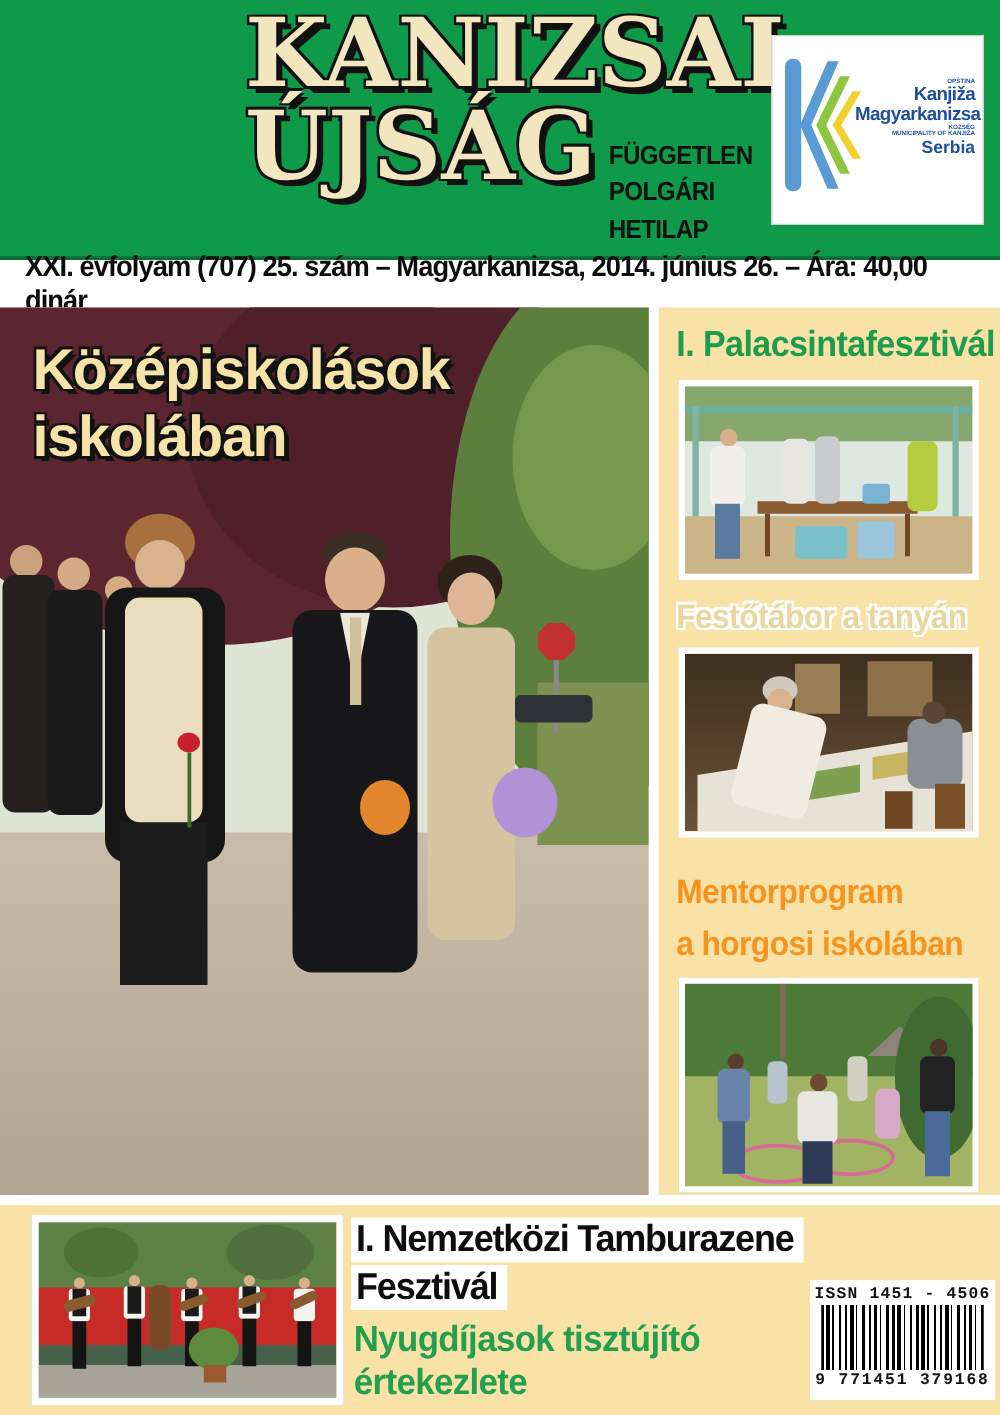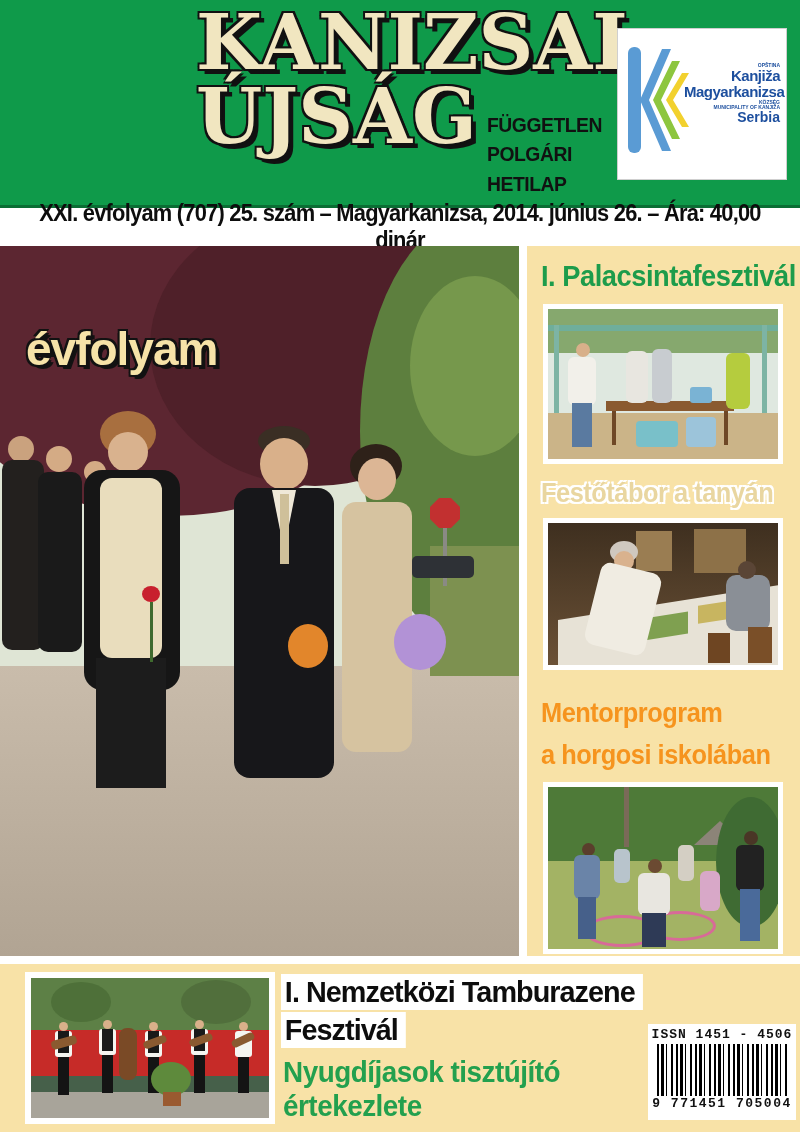--- a/index.html
+++ b/index.html
@@ -25,21 +25,21 @@
   .muni-logo{position:absolute;left:617px;top:28px;width:170px;height:152px;background:#fff;
              border:1px solid #cfcfcf;box-sizing:border-box;padding-left:12px;}
   .muni-logo svg{position:absolute;left:8px;top:14px;}
   .muni-text{position:absolute;right:6px;top:34px;width:96px;text-align:right;color:#1d4f9e;
              line-height:1.05;}
   .muni-tiny{font-size:5px;font-weight:700;}
   .muni-name{font-size:15px;font-weight:900;letter-spacing:-0.5px;}
   .muni-country{font-size:14px;font-weight:900;}
   
   .issueband{position:absolute;left:0;top:208px;width:800px;height:38px;background:#fff;
-             display:flex;align-items:center;justify-content:center;text-align:center;}
+             display:flex;align-items:center;justify-content:center;}
   .issueband .txt{font-size:23px;font-weight:900;color:#0d0d0d;letter-spacing:-0.8px;
                   transform:scaleX(.95);}
   
   .main{position:absolute;left:0;top:246px;width:800px;height:710px;background:#fff;}
   .main-photo{position:absolute;left:0;top:0;width:519px;height:710px;overflow:hidden;
               background:#dfe5d5;}
   .shape{position:absolute;}
   .headline{position:absolute;left:26px;color:#f6e3a8;font-weight:900;font-size:46px;
             letter-spacing:-1px;
             text-shadow:-2px -2px 0 #121212,2px -2px 0 #121212,-2px 2px 0 #121212,2px 2px 0 #121212,4px 4px 0 #121212;}
@@ -141,21 +141,22 @@
       <div class="shape" style="left:234px;top:242px;width:100px;height:290px;background:#17171a;border-radius:16px;"></div>
       <div class="shape" style="left:272px;top:244px;width:24px;height:60px;background:#efe8d8;clip-path:polygon(0 0,100% 0,50% 100%);"></div>
       <div class="shape" style="left:280px;top:248px;width:9px;height:70px;background:#cfc09a;"></div>
 
       <div class="shape round" style="left:350px;top:198px;width:52px;height:44px;background:#2e2119;"></div>
       <div class="shape round" style="left:358px;top:212px;width:38px;height:42px;background:#dcb695;"></div>
       <div class="shape" style="left:342px;top:256px;width:70px;height:250px;background:#d6c3a0;border-radius:14px;"></div>
       <div class="shape round" style="left:394px;top:368px;width:52px;height:56px;background:#b292d6;"></div>
       <div class="shape round" style="left:288px;top:378px;width:40px;height:44px;background:#e2862b;"></div>
 
-      <div class="headline" style="top:76px;">évfolyam</div>
+      <div class="headline" style="top:22px;">Középiskolások</div>
+      <div class="headline" style="top:76px;">iskolában</div>
     </div>
 
     <div class="sidebar">
 
       <div class="side-title t-green" style="top:14px;">I. Palacsintafesztivál</div>
       <div class="side-photo" style="top:58px;height:150px;background:#dfe8e0;">
         <div class="shape" style="left:0;top:0;width:230px;height:44px;background:#86a86e;"></div>
         <div class="shape" style="left:0;top:16px;width:230px;height:6px;background:#6fae9b;"></div>
         <div class="shape" style="left:6px;top:16px;width:5px;height:120px;background:#7db4a4;"></div>
         <div class="shape" style="left:214px;top:16px;width:5px;height:120px;background:#7db4a4;"></div>
@@ -253,17 +254,17 @@
     </div>
 
     <div class="b-title" style="top:10px;">I. Nemzetközi Tamburazene</div>
     <div class="b-title" style="top:48px;">Fesztivál</div>
     <div class="b-green" style="top:92px;">Nyugdíjasok tisztújító</div>
     <div class="b-green" style="top:126px;">értekezlete</div>
 
     <div class="barcode-box">
       <div class="issn">ISSN 1451 - 4506</div>
       <div class="bars"></div>
-      <div class="digits">9 771451 705004</div>
+      <div class="digits">9 771451 379168</div>
     </div>
   </div>
 
 </div>
 
 </body></html>

